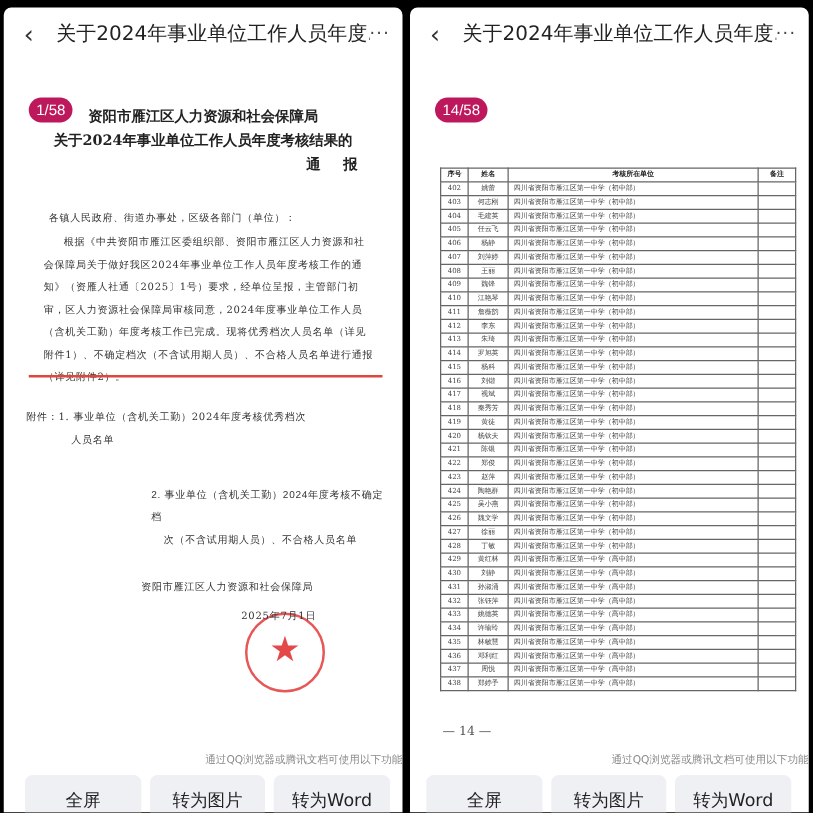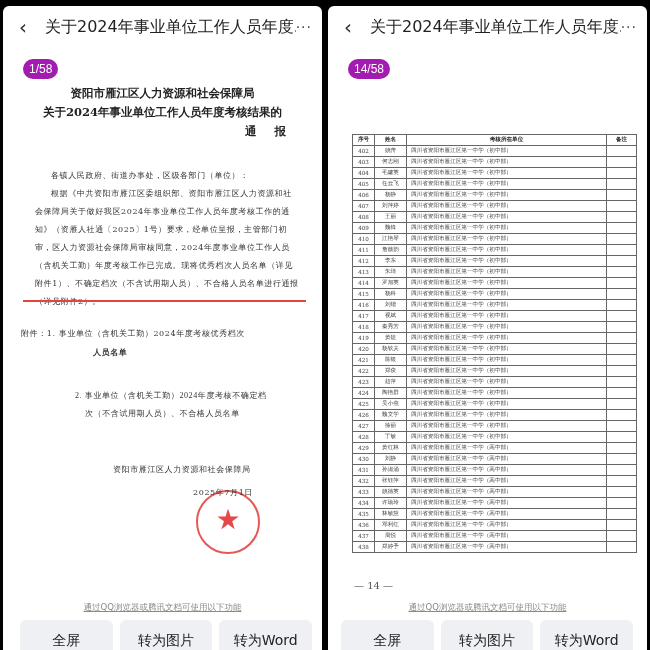--- a/index.html
+++ b/index.html
@@ -12,44 +12,44 @@
   .phone.left { left: 3px; }
   .phone.right { left: 328px; }
   .topbar {
     height: 42px; display: flex; align-items: center; padding: 0 10px 0 16px;
     color: #222;
   }
   .back { font-size: 20px; width: 22px; color: #333; cursor: pointer; line-height: 1; }
   .title { flex: 1; font-size: 16px; white-space: nowrap; overflow: hidden; color: #222; padding-left: 4px;}
   .more { font-size: 14px; letter-spacing: 1px; color: #444; cursor: pointer; }
   .pagebadge {
-    position: absolute; top: 53px; left: 20px; background: #a21caf; color: #fff;
+    position: absolute; top: 72px; left: 20px; background: #be185d; color: #fff;
     font-size: 12px; padding: 3px 6px; border-radius: 12px; z-index: 2;
     font-family: "Liberation Sans", sans-serif;
   }
   .doc { position: absolute; top: 66px; left: 18px; right: 18px; font-family: "DejaVu Serif", serif; color: #222; }
   .doc-title1 { text-align: center; font-weight: bold; font-size: 11.5px; margin-top: 14px; }
   .doc-title2 { text-align: center; font-weight: bold; font-size: 11.5px; margin-top: 4px; }
   .doc-title3 { text-align: right; font-weight: bold; font-size: 11.5px; margin-top: 4px; letter-spacing: 18px; }
   .doc-p { font-size: 8px; line-height: 18px; color: #333; letter-spacing: 0.6px; }
-  .greet { margin-top: 28px; margin-left: 30px; font-family: Liberation Mono, monospace; }
+  .greet { margin-top: 28px; margin-left: 18px; font-family: Liberation Mono, monospace; }
   .body-text { margin-left: 14px; margin-right: 4px; text-indent: 2em; }
   .attach1 { margin-top: 14px; }
-  .attach1b { margin-left: 72px; font-weight: bold; }
+  .attach1b { margin-left: 36px; }
   .redline { position: absolute; top: 294px; left: 20px; right: 16px; height: 2px; background: #e0463c; }
   .attach2 { position: absolute; top: 381px; left: 72px; right: 8px; }
   .attach2b { margin-left: 10px; }
   .sign { position: absolute; top: 455px; left: 110px; }
   .date { position: absolute; top: 478px; left: 190px; text-align: center; }
   .stamp {
     position: absolute; top: 484px; left: 193px; width: 64px; height: 64px;
     border: 2px solid #e23a3a; border-radius: 50%; opacity: 0.85;
   }
   .stamp .star { position: absolute; top: 14px; left: 0; right: 0; text-align: center; color: #e02a2a; font-size: 28px; line-height: 1; }
-  .footer-hint { position: absolute; top: 596px; left: 0; right: 0; text-align: center; font-size: 8.5px; color: #8a8a8a; text-decoration: underline; }
+  .footer-hint { position: absolute; top: 596px; left: 0; right: 0; text-align: right; font-size: 8.5px; color: #8a8a8a; }
   .btns { position: absolute; top: 614px; left: 17px; right: 10px; display: flex; gap: 7px; }
   .btn {
     flex: 1; height: 40px; background: #eef0f4; border-radius: 6px; text-align: center;
     font-size: 14px; color: #222; padding-top: 12px; cursor: pointer;
   }
   
   .tbl-wrap { position: absolute; top: 128px; left: 24px; width: 285px; }
   table { border-collapse: collapse; width: 100%; font-family: "DejaVu Serif", serif; }
   th, td { border: 1px solid #666; font-size: 5.6px; height: 11px; padding: 0 2px; color: #444; white-space: nowrap; }
   th { font-weight: bold; color: #222; }
@@ -73,21 +73,21 @@
   <div class="doc">
     <div class="doc-title1">资阳市雁江区人力资源和社会保障局</div>
     <div class="doc-title2">关于2024年事业单位工作人员年度考核结果的</div>
     <div class="doc-title3">通报</div>
     <div class="doc-p greet">各镇人民政府、街道办事处，区级各部门（单位）：</div>
     <div class="doc-p body-text">根据《中共资阳市雁江区委组织部、资阳市雁江区人力资源和社会保障局关于做好我区2024年事业单位工作人员年度考核工作的通知》（资雁人社通〔2025〕1号）要求，经单位呈报，主管部门初审，区人力资源社会保障局审核同意，2024年度事业单位工作人员（含机关工勤）年度考核工作已完成。现将优秀档次人员名单（详见附件1）、不确定档次（不含试用期人员）、不合格人员名单进行通报（详见附件2）。</div>
     <div class="doc-p attach1">附件：1. 事业单位（含机关工勤）2024年度考核优秀档次</div>
     <div class="doc-p attach1b">人员名单</div>
   </div>
   <div class="redline"></div>
-  <div class="doc-p attach2" style="font-family:Liberation Serif, serif;">
+  <div class="doc-p attach2" style="font-family:Liberation Sans, sans-serif;margin-left:46px;">
     <div>2. 事业单位（含机关工勤）2024年度考核不确定档</div>
     <div class="attach2b">次（不含试用期人员）、不合格人员名单</div>
   </div>
   <div class="stamp">
       <div class="star">★</div>
     </div>
   <div class="doc-p sign" style="font-family:'DejaVu Serif',serif;">资阳市雁江区人力资源和社会保障局</div>
   <div class="doc-p date" style="font-family:'DejaVu Serif',serif;">2025年7月1日</div>
   <div class="footer-hint">通过QQ浏览器或腾讯文档可使用以下功能</div>
   <div class="btns">

